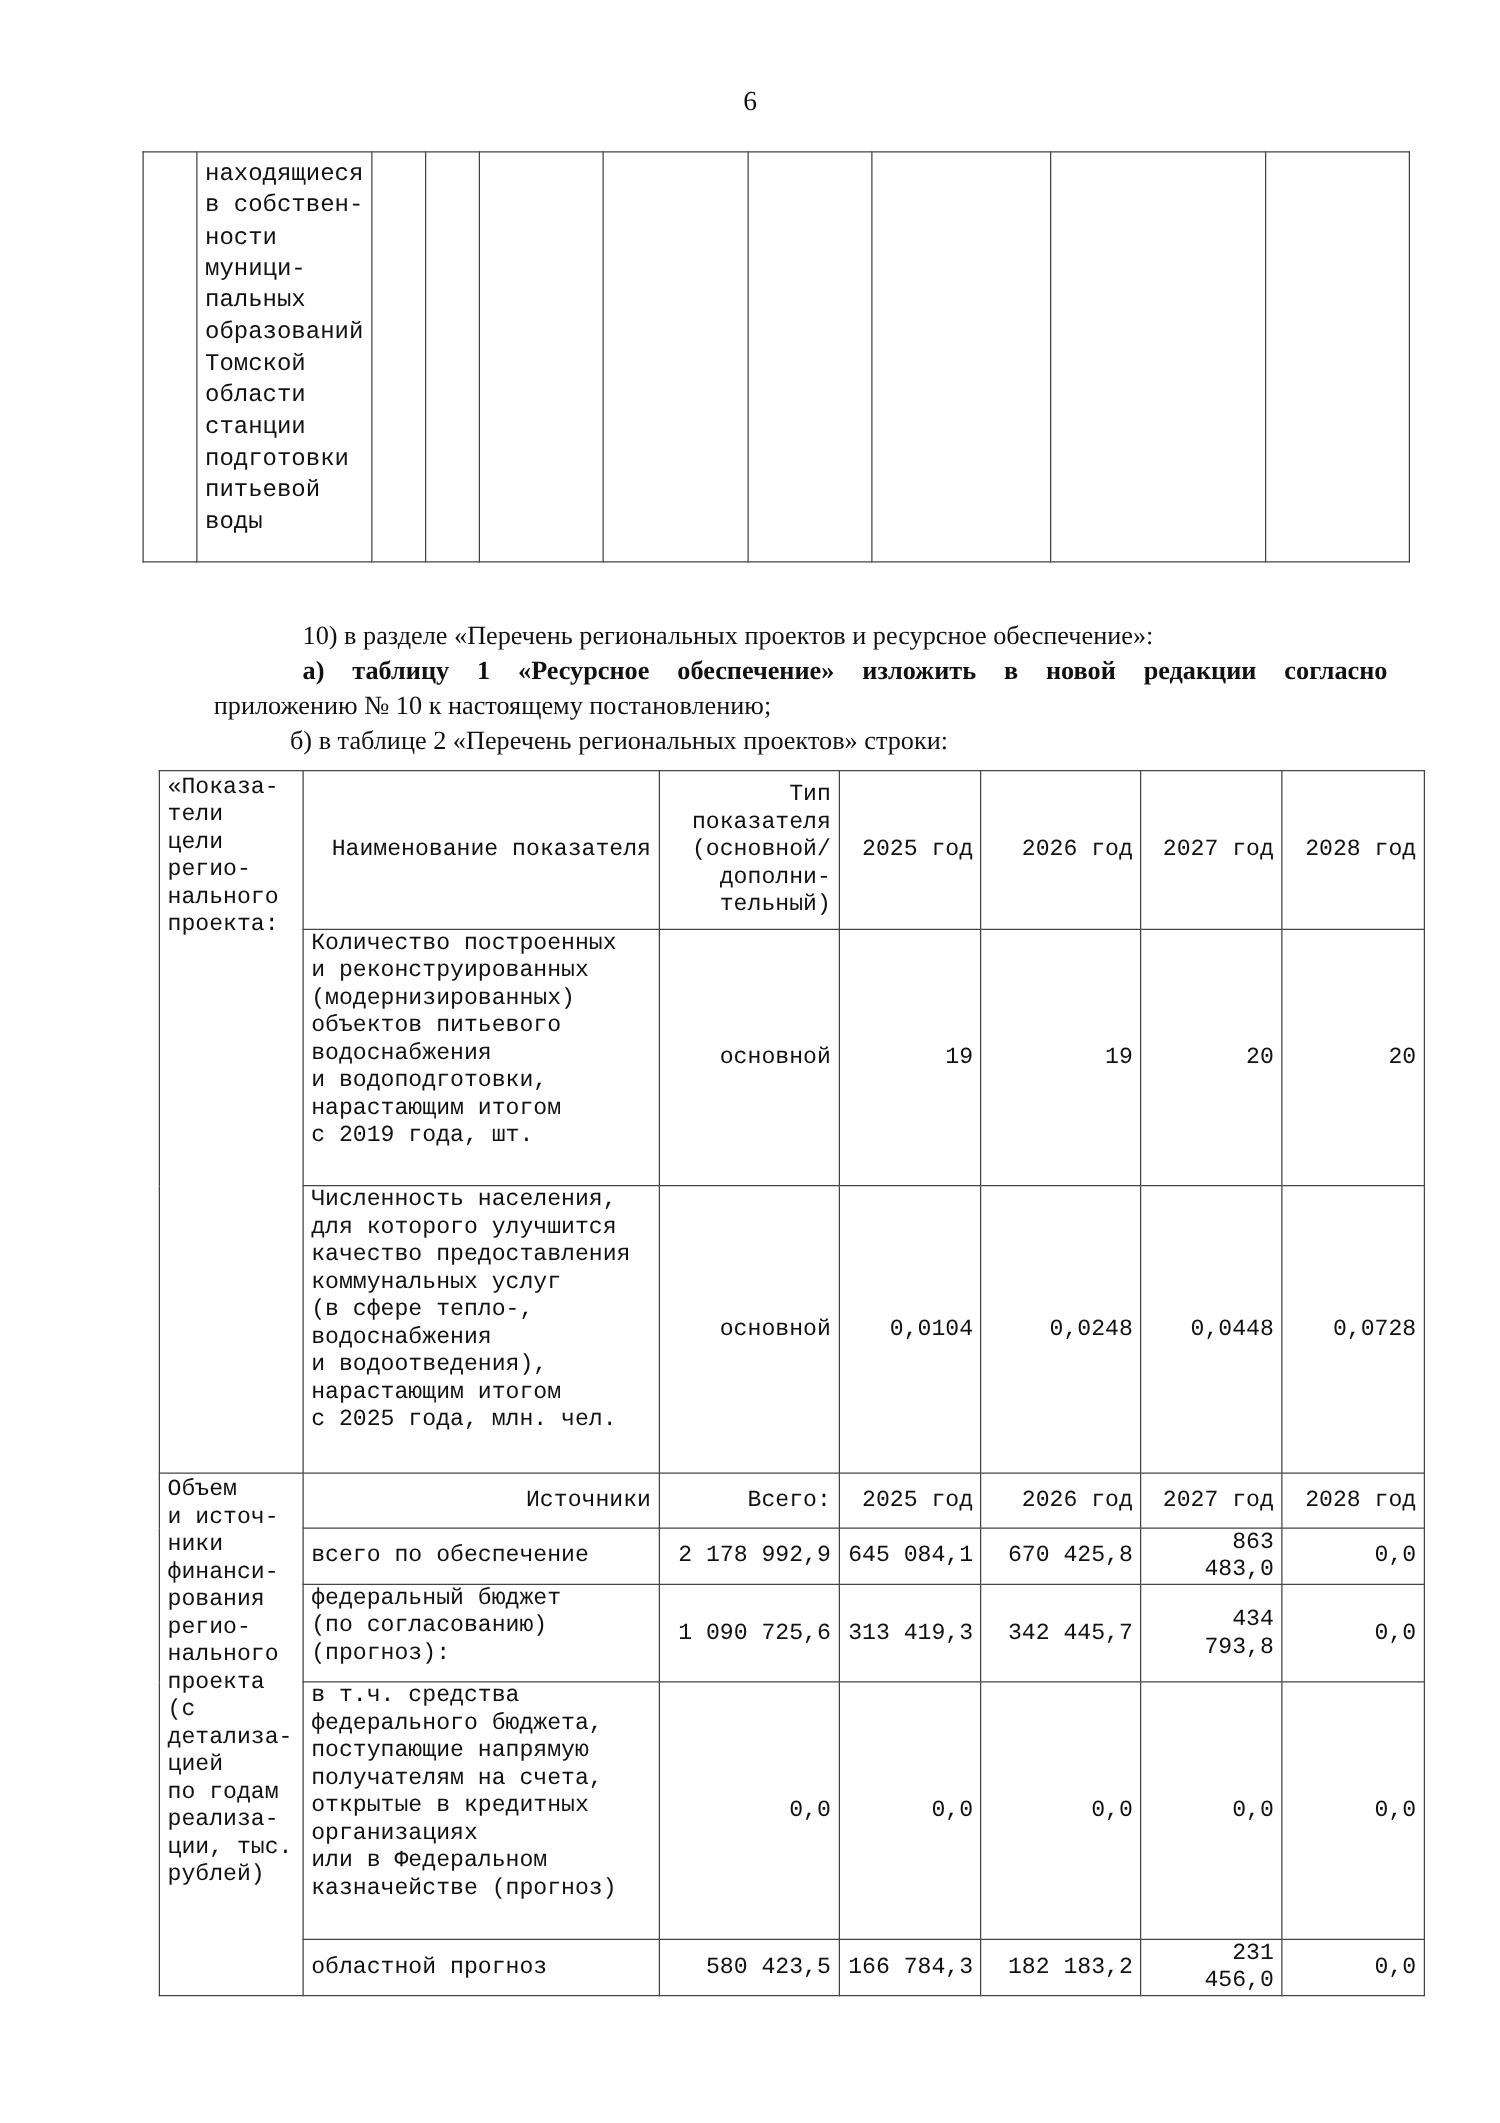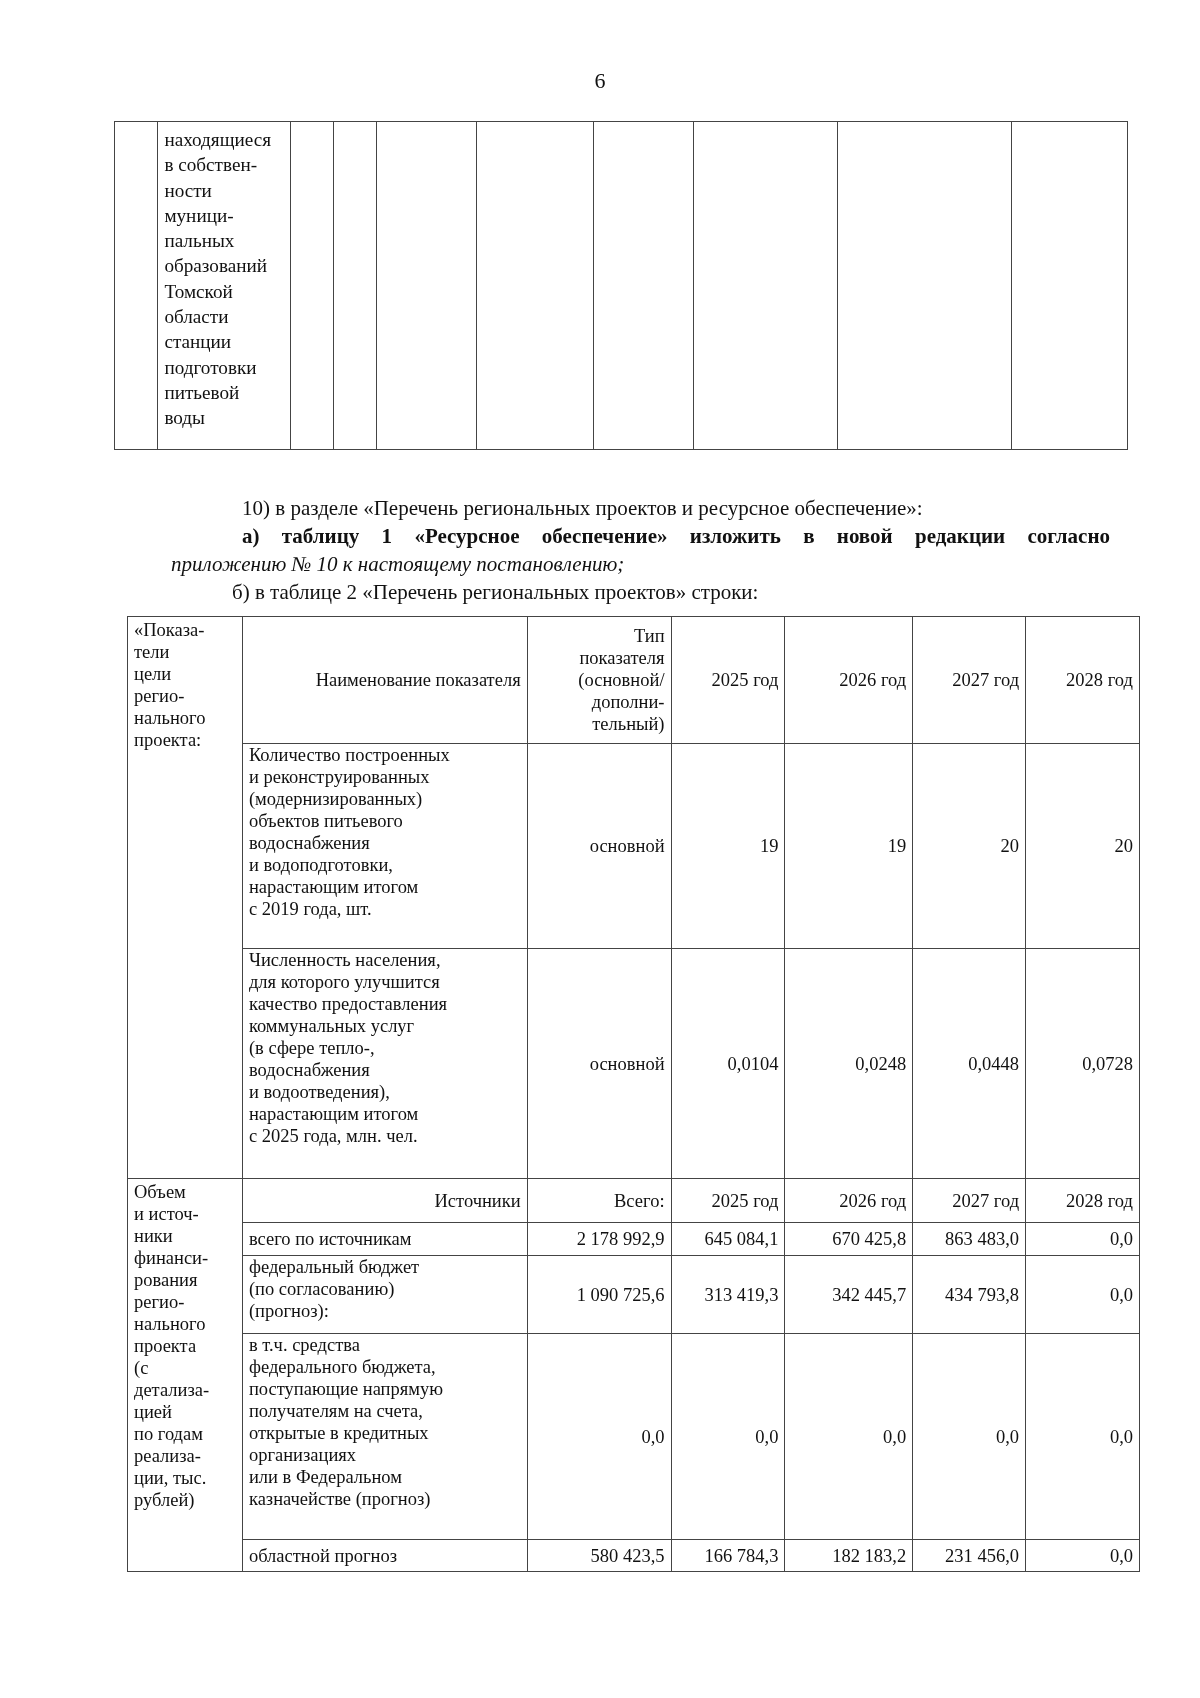--- a/index.html
+++ b/index.html
@@ -1,21 +1,21 @@
 <!DOCTYPE html>
 <html><head>
 <meta charset="utf-8">
 <style>
   html, body { margin: 0; padding: 0; background: #ffffff; }
   body { width: 1200px; height: 1698px; position: relative; overflow: hidden;
          font-family: "Liberation Serif", "DejaVu Serif", serif; color: #111; }
   .page-number { position: absolute; top: 68px; left: 0; width: 1200px; text-align: center;
                  font-size: 22px; }
   table { border-collapse: collapse; position: absolute; }
-  td { border: 1.3px solid #444; vertical-align: top; padding: 0; font-size: 19px; line-height: 25.4px; }
+  td { border: 1.3px solid #444; vertical-align: top; padding: 0; font-size: 19px; line-height: 25.4px; font-family: Liberation Mono, monospace; }
   .top-table { left: 114px; top: 121px; width: 1014px; }
   .top-table td { height: 327px; }
   .top-table .txt { padding: 5px 6px 0 6px; font-size: 19.2px; line-height: 25.3px; white-space: pre-line; }
   .para { position: absolute; font-size: 21px; line-height: 28px; white-space: nowrap; margin-top: 20px; }
   .bot-table { left: 127px; top: 616px; width: 1013px; }
   .bot-table td { padding: 0 6px; font-size: 18.5px; line-height: 22px; }
   .c { text-align: right; vertical-align: middle; }
   .l { text-align: left; }
   .pre { white-space: pre-line; }
 </style>
@@ -49,21 +49,21 @@
     <td style="width:98px"></td>
     <td style="width:142px"></td>
     <td style="width:171px"></td>
     <td style="width:114px"></td>
   </tr>
 </tbody>
   </table>
 
 <div class="para" style="left:242px; top:474px;">10) в разделе «Перечень региональных проектов и ресурсное обеспечение»:</div>
 <div class="para" style="left:242px; top:502px; width:868px; text-align:justify; text-align-last:justify;font-weight:bold;">а) таблицу 1 «Ресурсное обеспечение» изложить в новой редакции согласно</div>
-<div class="para" style="left:171px; top:530px;font-style:italic;">приложению № 10 к настоящему постановлению;</div>
+<div class="para" style="left:171px; top:530px;">приложению № 10 к настоящему постановлению;</div>
 <div class="para" style="left:232px; top:558px;">б) в таблице 2 «Перечень региональных проектов» строки:</div>
 
 <table class="bot-table">
   <colgroup>
     <col style="width:115px">
       <col style="width:285px">
       <col style="width:144px">
       <col style="width:114px">
       <col style="width:128px">
       <col style="width:113px">
@@ -138,21 +138,21 @@
 ции, тыс.
 рублей)</td>
     <td class="c">Источники</td>
     <td class="c">Всего:</td>
     <td class="c">2025 год</td>
     <td class="c">2026 год</td>
     <td class="c">2027 год</td>
     <td class="c">2028 год</td>
   </tr>
   <tr style="height:33px">
-    <td class="l" style="vertical-align:middle">всего по источникам</td>
+    <td class="l" style="vertical-align:middle">всего по обеспечение</td>
     <td class="c">2 178 992,9</td>
     <td class="c">645 084,1</td>
     <td class="c">670 425,8</td>
     <td class="c">863 483,0</td>
     <td class="c">0,0</td>
   </tr>
   <tr style="height:78px">
     <td class="l pre">федеральный бюджет
 (по согласованию)
 (прогноз):</td>

